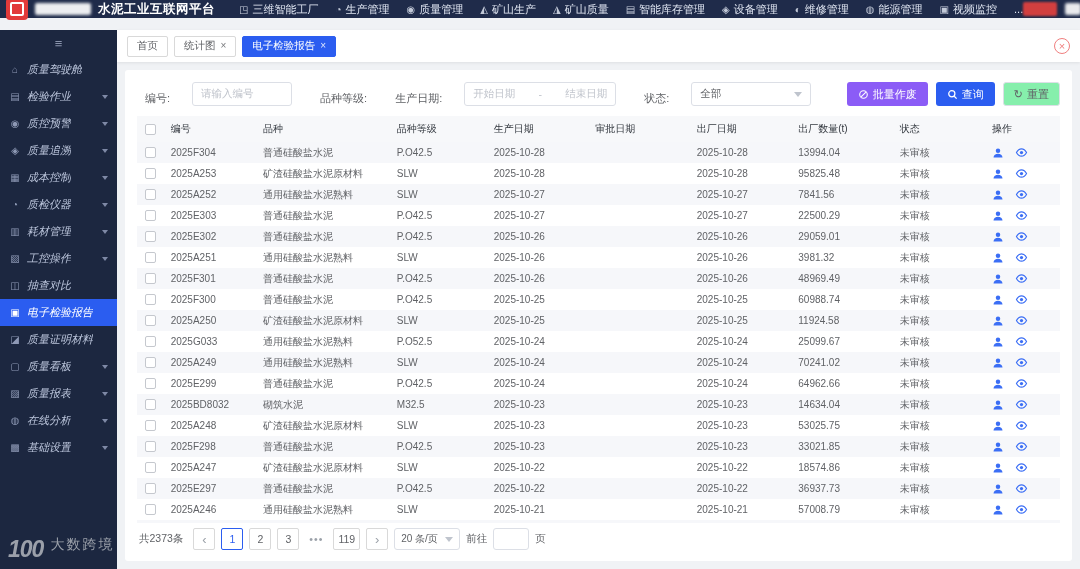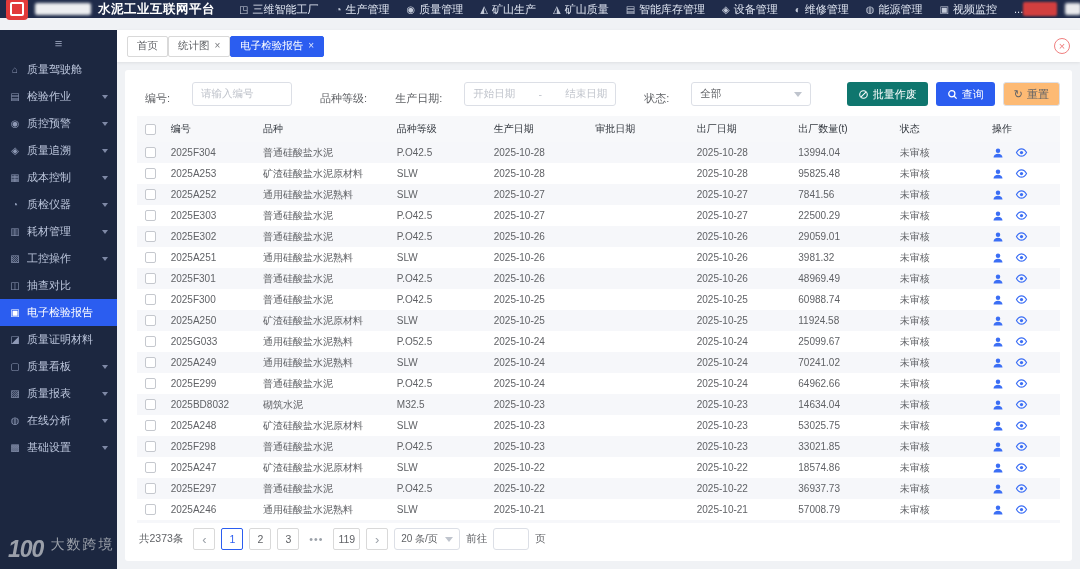--- a/index.html
+++ b/index.html
@@ -26,30 +26,30 @@
   .block-white { width:52px; height:12px; background:rgba(255,255,255,.9); filter:blur(1.5px); }
   .block-white.sm { width:16px; }
   
   .sidebar { position:absolute; top:30px; left:0; bottom:0; width:117px; background:#1c2740; z-index:15;
     display:flex; flex-direction:column; }
   .collapse { height:26px; display:flex; align-items:center; justify-content:center; color:#8a94ad;
     font-size:13px; cursor:pointer; }
   .menu-item { height:27px; display:flex; align-items:center; padding:0 9px; gap:6px;
     color:#bcc6dc; font-size:11px; cursor:pointer; white-space:nowrap; }
   .menu-item .mi-icon { font-size:10px; width:12px; text-align:center; color:#8e99b5; flex:none; }
-  .menu-item .mi-label { overflow:hidden; text-overflow:ellipsis; }
+  .menu-item .mi-label { overflow:hidden; text-overflow:ellipsis;font-style:italic; }
   .menu-item .mi-arrow { margin-left:auto; width:0; height:0; border-left:3.5px solid transparent;
     border-right:3.5px solid transparent; border-top:4px solid #7e89a6; flex:none; }
   .menu-item.active { background:#2b5df0; color:#fff; }
   .menu-item.active .mi-icon { color:#fff; }
   
   .main { position:absolute; top:30px; left:117px; right:0; bottom:0; display:flex; flex-direction:column; }
   .tabbar { height:32px; background:#fff; display:flex; align-items:center; padding:0 10px;
     box-shadow:0 1px 3px rgba(0,0,0,.08); position:relative; z-index:5; }
-  .tabs { display:flex; align-items:center; }
+  .tabs { display:flex; align-items:center; gap:6px; }
   .tab { height:21px; padding:0 9px; border:1px solid #d9d9d9; border-radius:2px; background:#fff;
     font-size:10.5px; color:#606266; display:flex; align-items:center; gap:5px; cursor:pointer; white-space:nowrap; }
   .tab .x { font-size:10px; line-height:1; opacity:.85; cursor:pointer; }
   .tab .x::before { content:"×"; }
   .tab.active { background:#2b5df0; border-color:#2b5df0; color:#fff; }
   .close-all { margin-left:auto; width:16px; height:16px; border-radius:50%; border:1px solid #f07f7f;
     color:#f07f7f; font-size:11px; line-height:14px; text-align:center; cursor:pointer; }
   .close-all::before { content:"×"; }
   .content { flex:1; padding:8px; overflow:hidden; }
   .card { background:#fff; border-radius:3px; height:100%; padding:10px 12px 4px;
@@ -67,23 +67,23 @@
     border-top:5px solid #bfc4cd; flex:none; }
   .w-no { width:100px; }
   .w-grade { width:132px; }
   .w-date { width:152px; justify-content:space-between; cursor:pointer; }
   .w-date .sep { color:#c0c4cc; }
   .w-status { width:120px; }
   .btns { margin-left:auto; display:flex; align-items:center; gap:8px; }
   .btn { height:24px; padding:0 10px; border-radius:3px; border:1px solid transparent; font-size:11px;
     display:flex; align-items:center; gap:4px; cursor:pointer;
     font-family:"Liberation Sans","DejaVu Sans",sans-serif; white-space:nowrap; }
-  .btn.danger { background:#0f766e; color:#fff; }
+  .btn.danger { background:#8b5cf6; color:#fff; }
   .btn.primary { background:#2b5df0; color:#fff; }
-  .btn.plain { background:#fdba74; border-color:#dcdfe6; color:#606266; }
+  .btn.plain { background:#86efac; border-color:#dcdfe6; color:#606266; }
   .ricon::before { content:"↻"; font-size:11px; }
   
   .table-wrap { flex:1; overflow:hidden; }
   table { width:100%; border-collapse:collapse; table-layout:fixed; font-size:10px; color:#606266; }
   thead th { background:#f7f8fa; height:26px; text-align:left; padding:0 6px; font-size:10px;
     color:#33383f; font-weight:normal; white-space:nowrap; overflow:hidden; }
   tbody td { height:21px; padding:0 6px; white-space:nowrap; overflow:hidden; text-overflow:ellipsis; }
   tbody tr:nth-child(odd) { background:#f6f7fa; }
   .c-cb { text-align:center; }
   .cb { display:inline-block; width:11px; height:11px; border:1px solid #c5c8ce; border-radius:2px;

